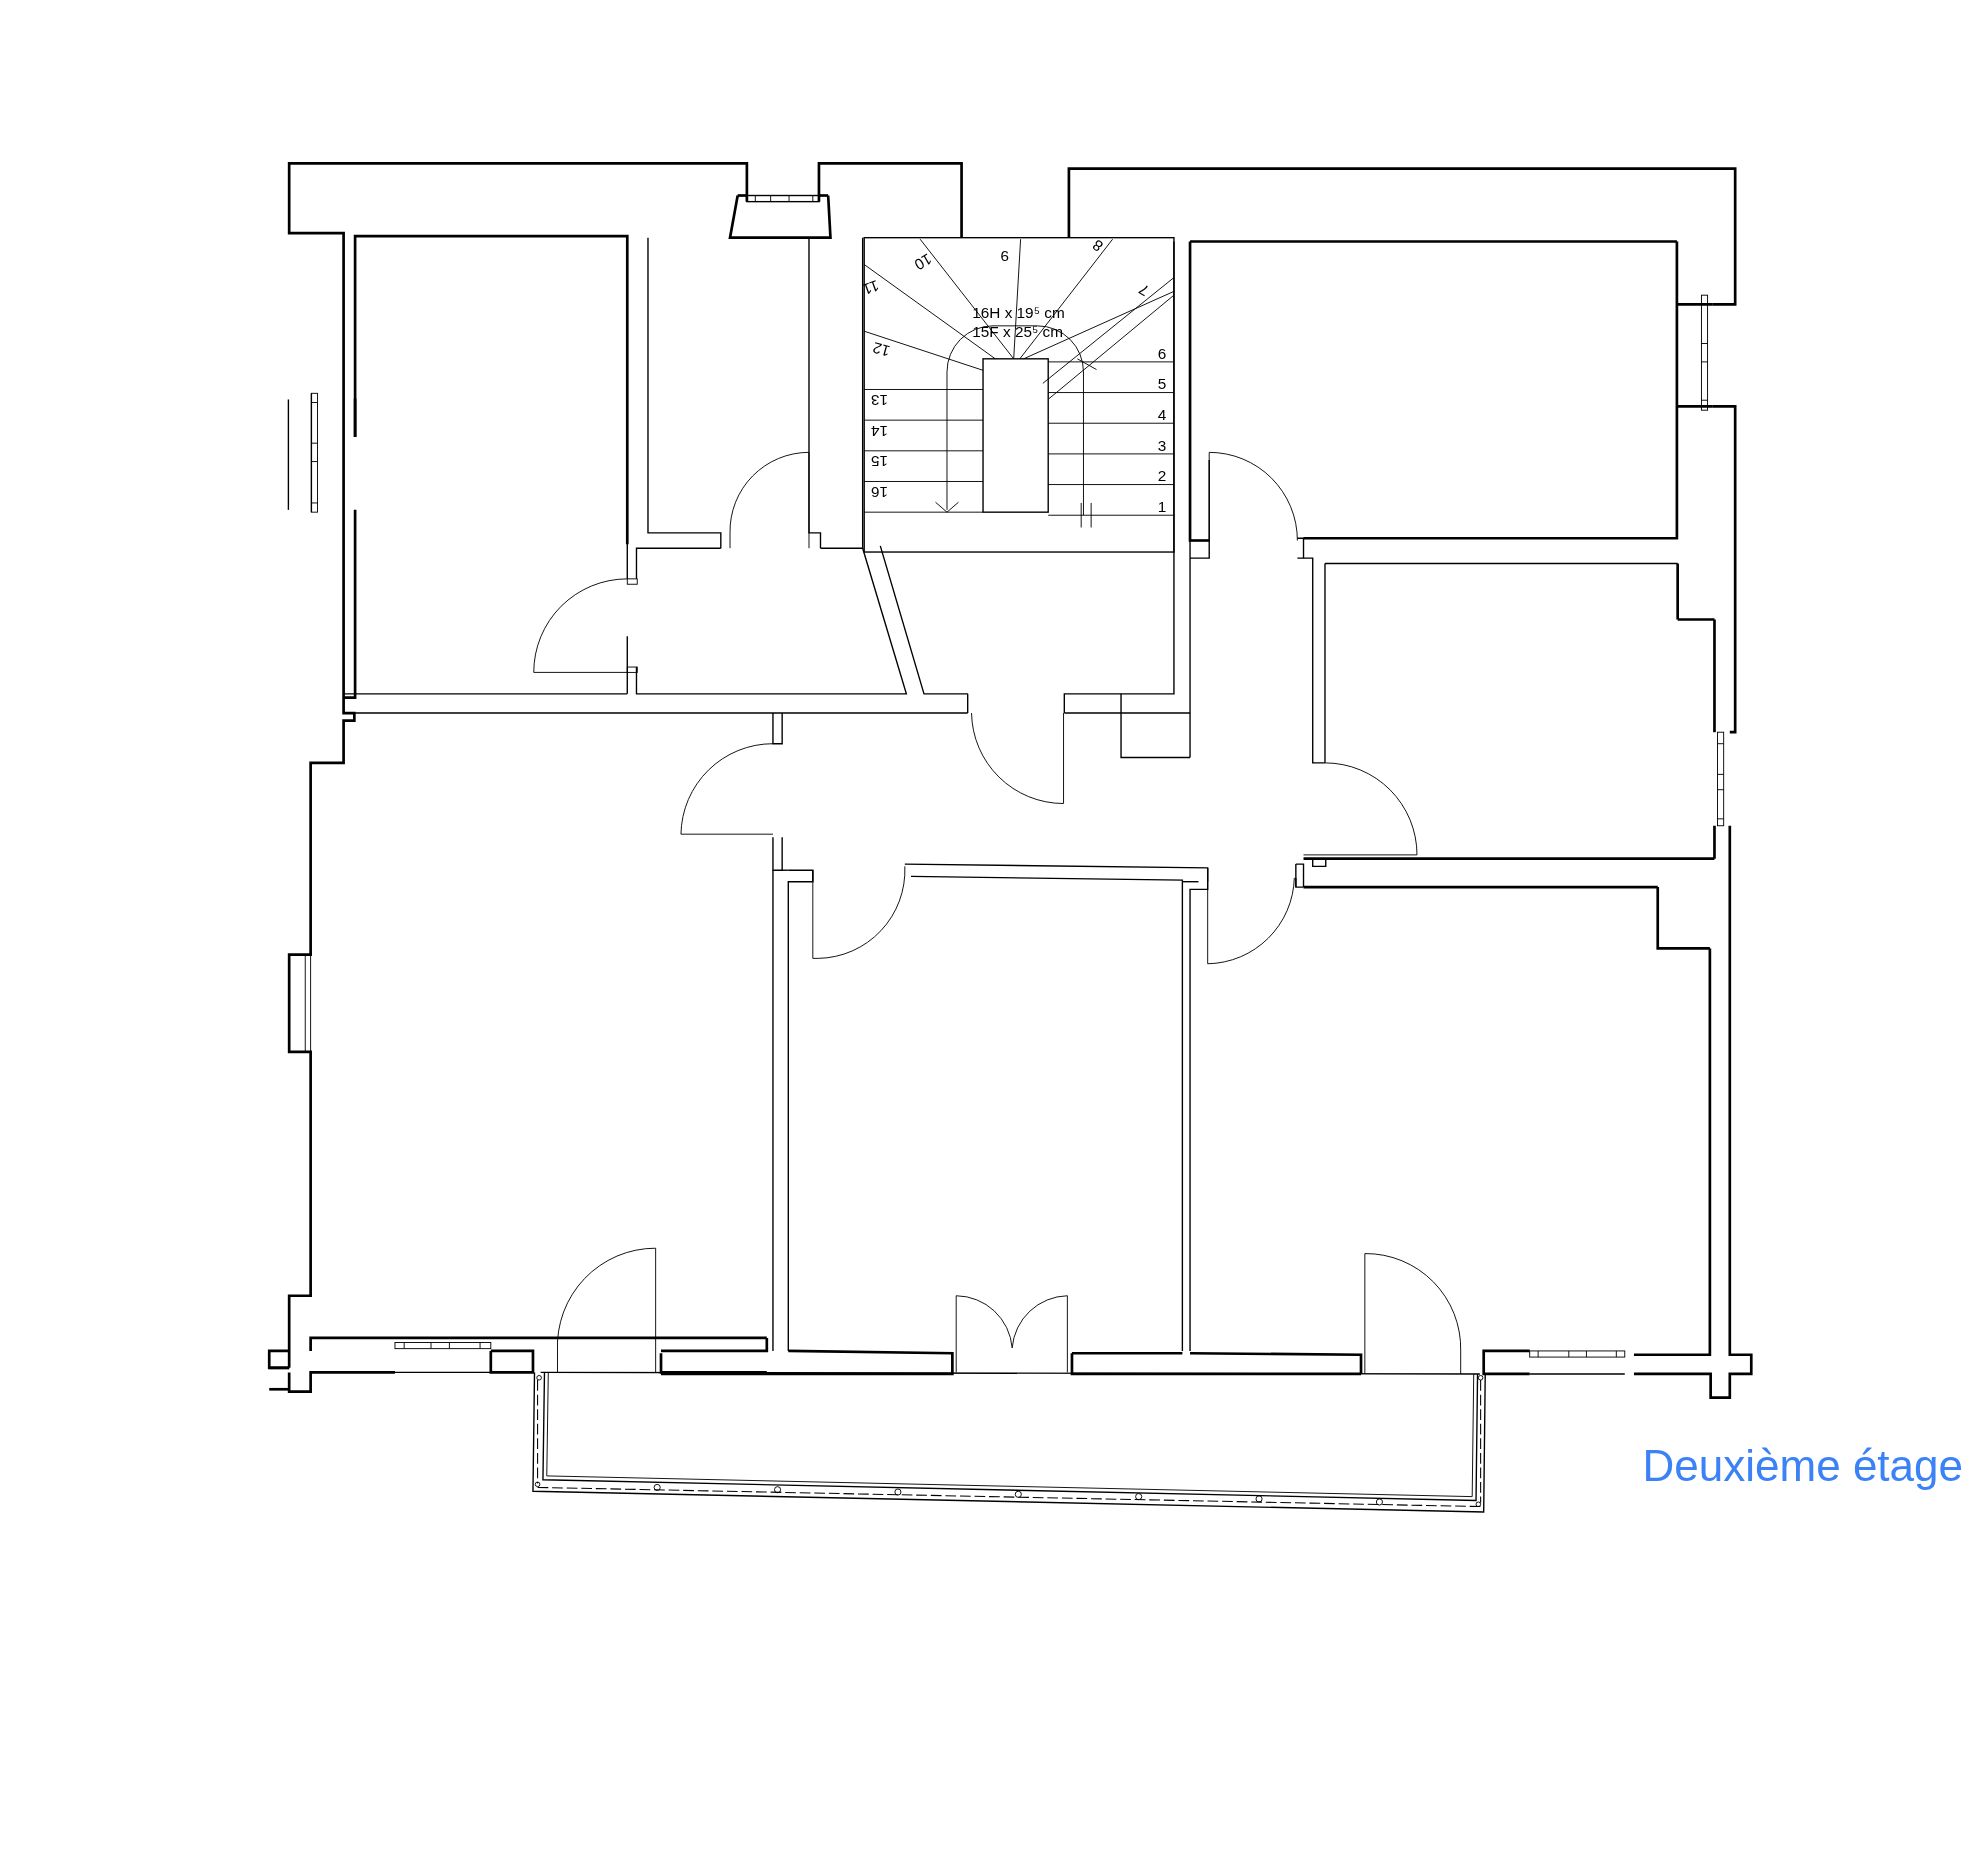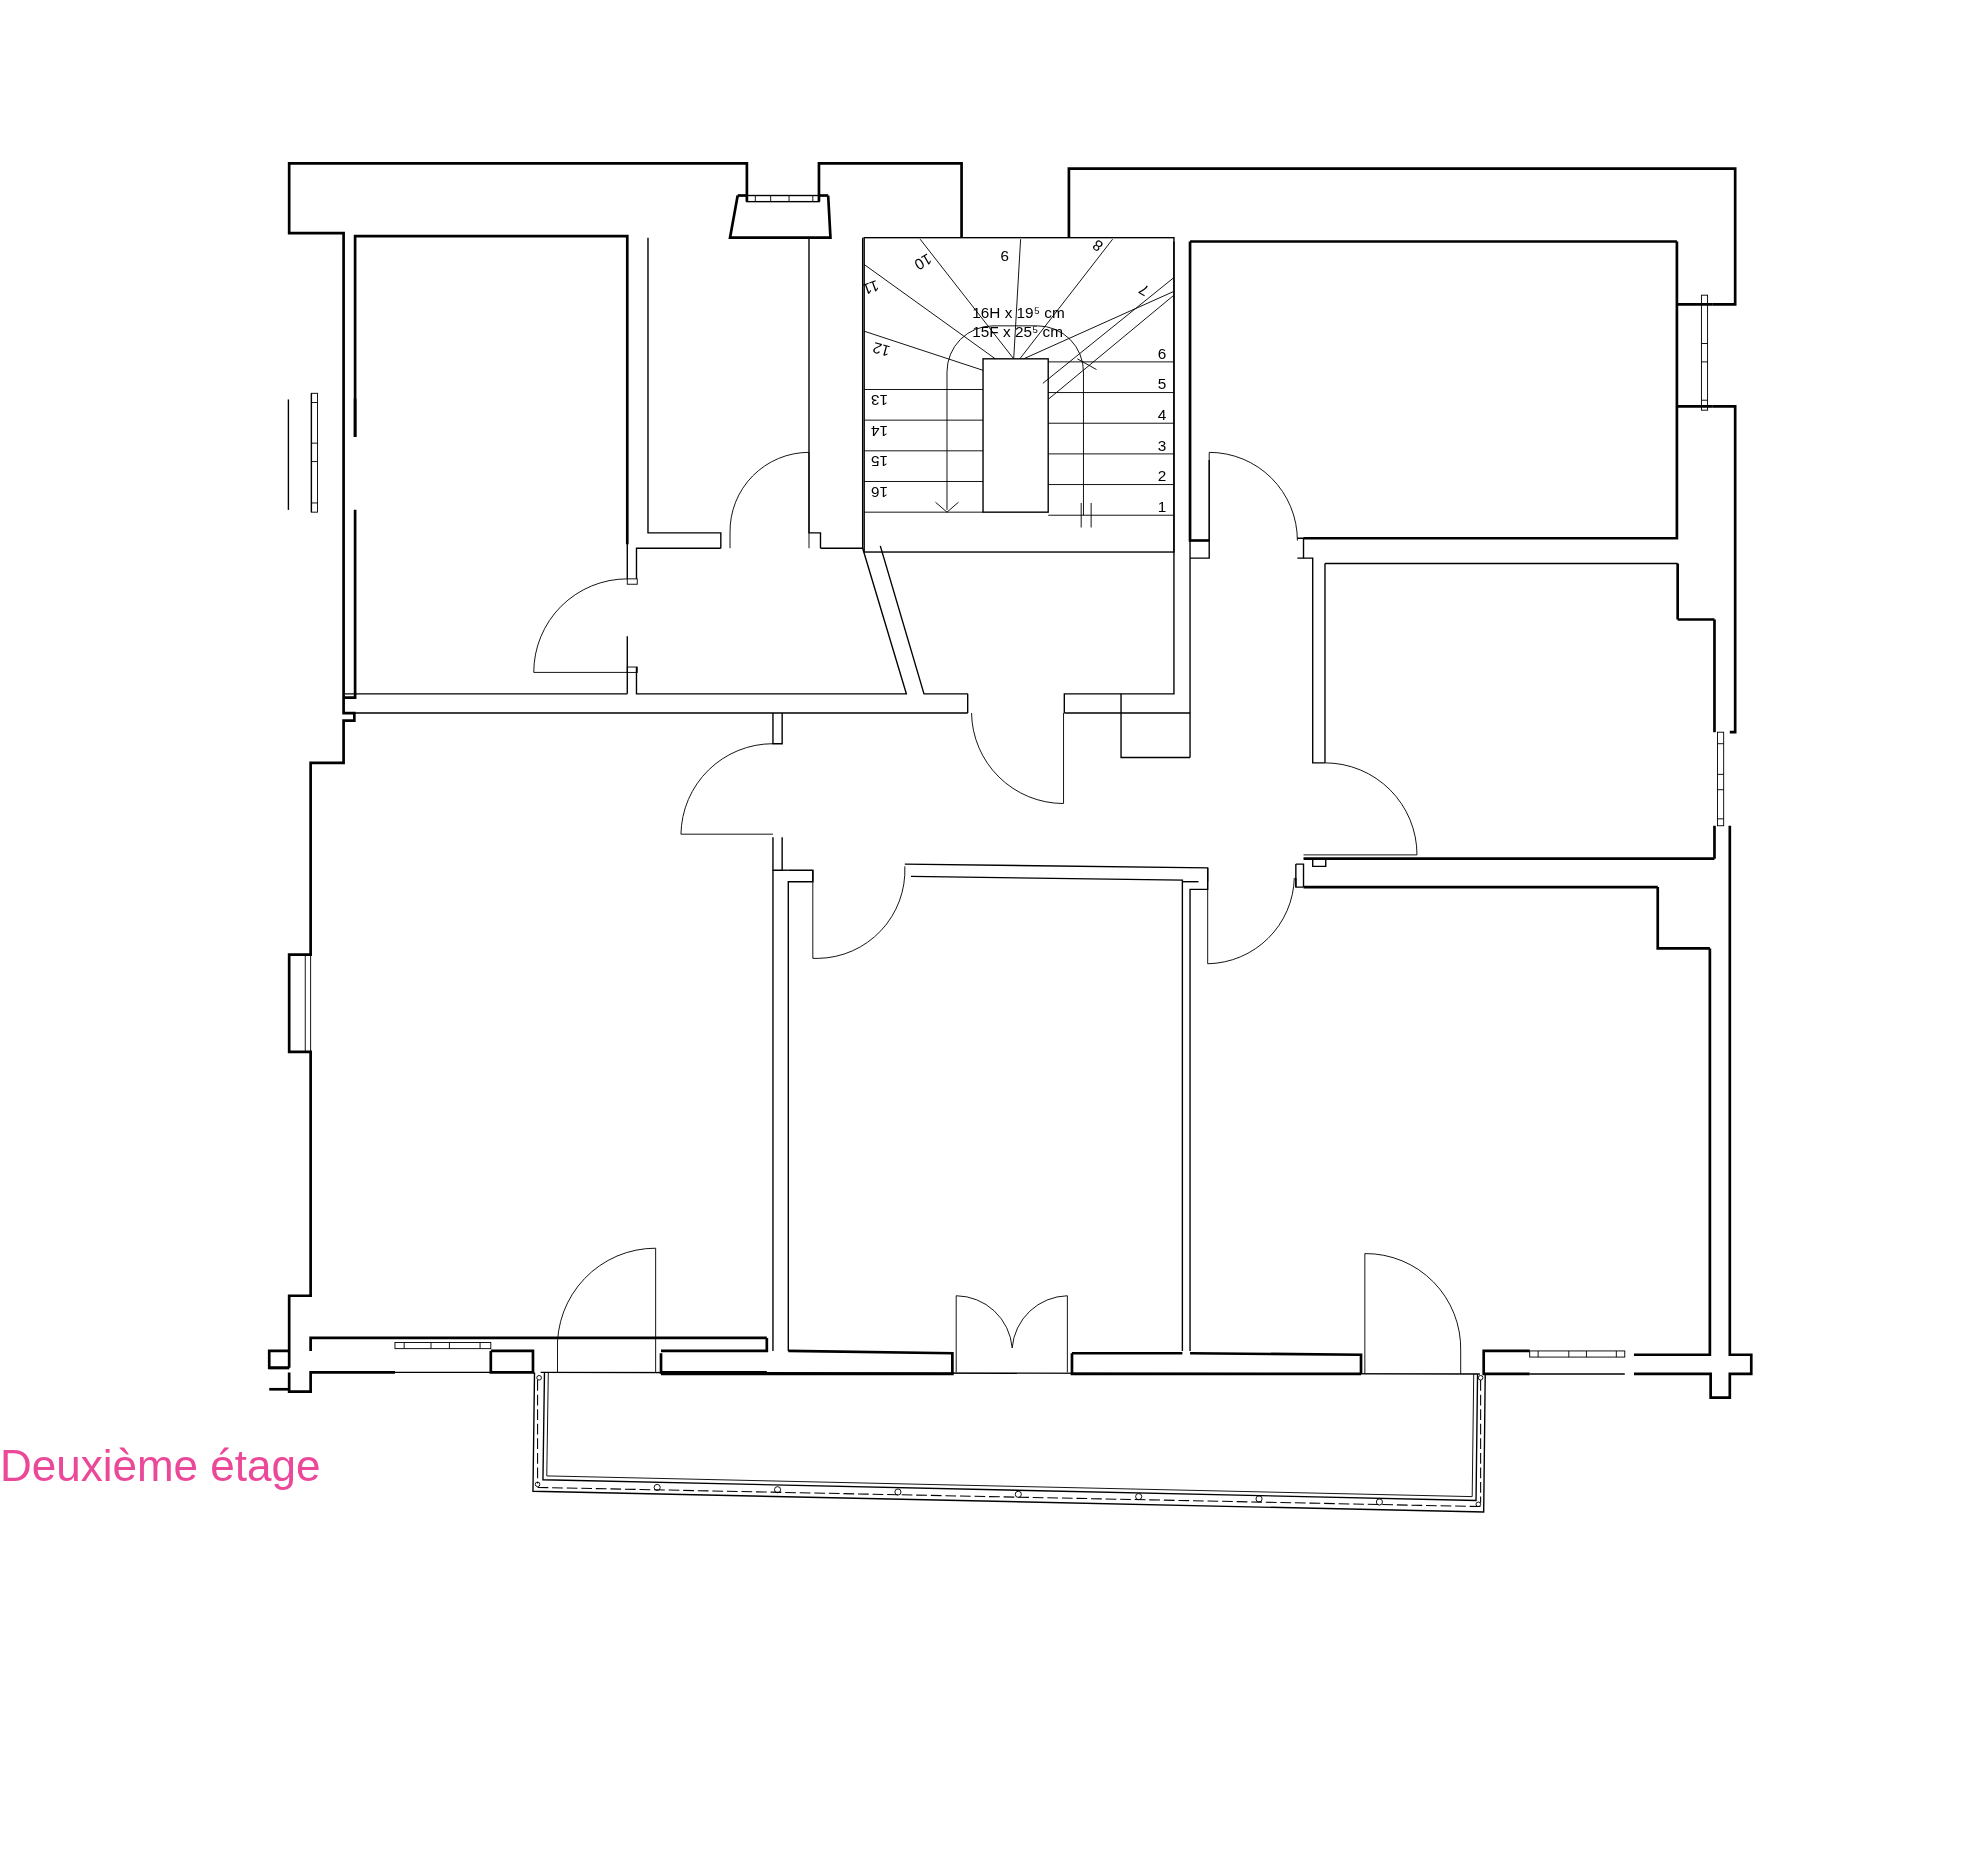--- a/index.html
+++ b/index.html
@@ -5,22 +5,22 @@
   html, body { margin:0; padding:0; background:#ffffff; }
   body { width:1963px; height:1870px; position:relative; overflow:hidden; }
   #plan { position:absolute; left:0; top:0; width:1963px; height:1870px; }
   .w { fill:none; stroke:#000; stroke-width:3.5; stroke-linejoin:miter; }
   .t { fill:none; stroke:#000; stroke-width:1.8; }
   .h { fill:none; stroke:#000; stroke-width:1.2; }
   .d { fill:none; stroke:#000; stroke-width:1.4; stroke-dasharray:14 5; }
   .stair-num { font-family:"Liberation Sans", sans-serif; font-size:20px; fill:#000; }
   .stair-spec { font-family:"Liberation Sans", sans-serif; font-size:20px; fill:#000; }
   .title {
-    position:absolute; left:0; top:1441px; width:1963px; text-align:left;
-    font-family:"Liberation Sans", sans-serif; font-size:44px; color:#ec4899;
+    position:absolute; left:0; top:1441px; width:1963px; text-align:right;
+    font-family:"Liberation Sans", sans-serif; font-size:44px; color:#3b82f6;
   }
 </style>
 </head>
 <body>
 
 <svg id="plan" viewBox="0 0 2560 2439" xmlns="http://www.w3.org/2000/svg">
 
   <g>
 
     <polyline class="w" points="377,1784 377,1690 405,1690 405,1372 377,1372 377,1245 405,1245 405,995 448,995 448,940 462,940 462,930 448,930 448,304 377,304 377,213 974,213 974,263"></polyline>

